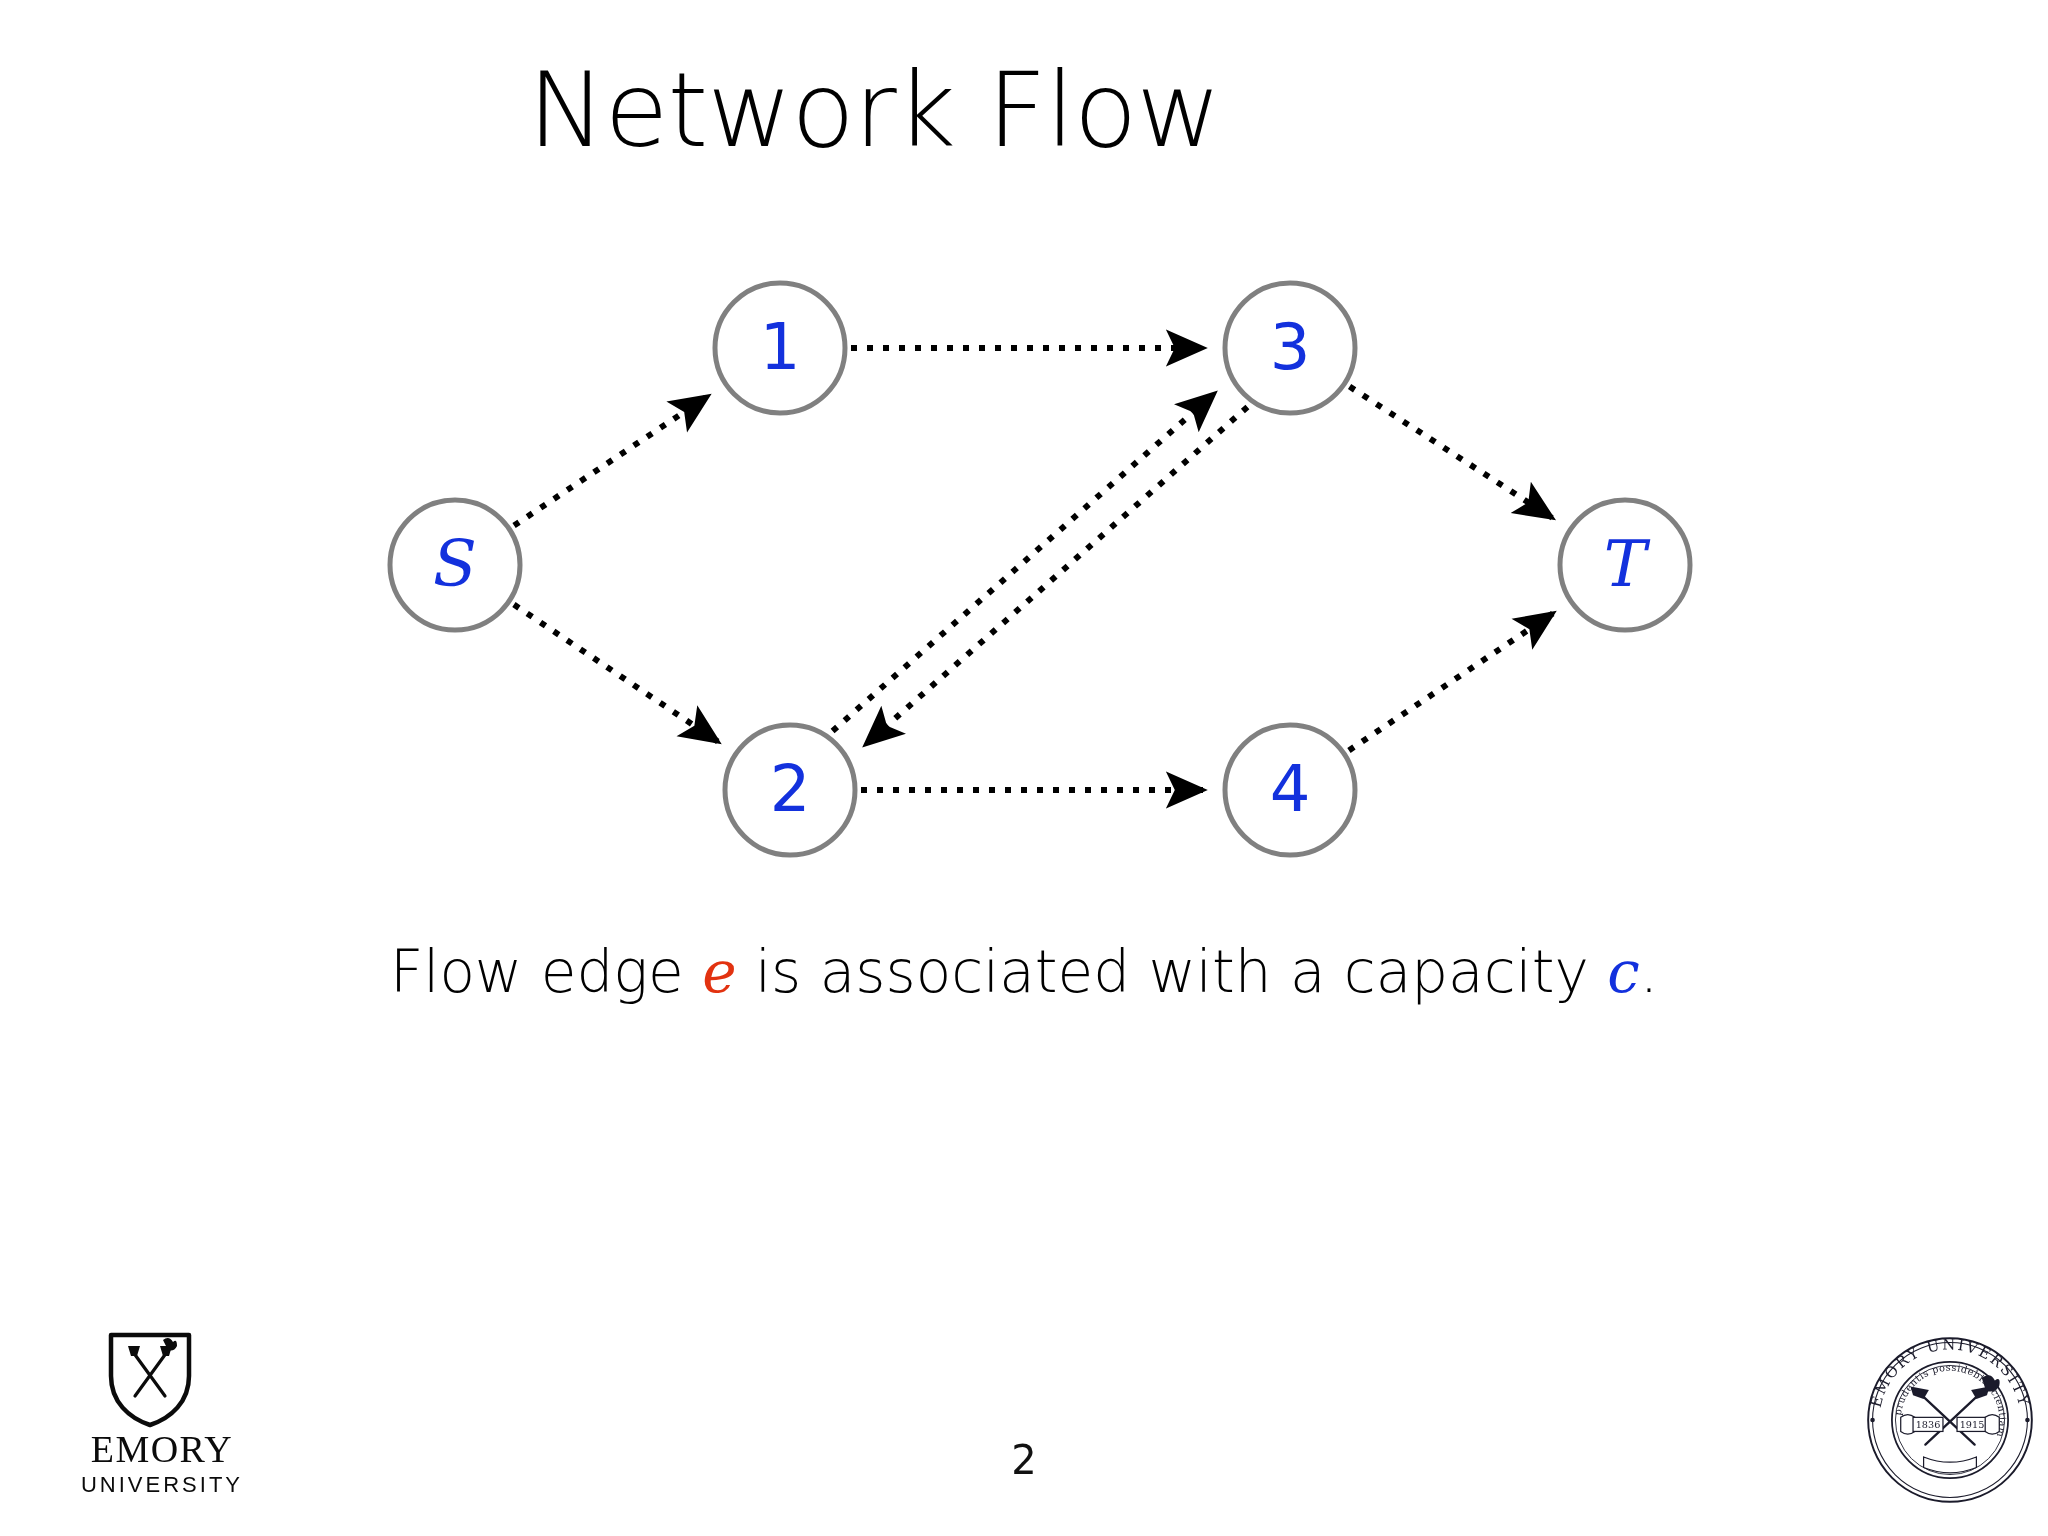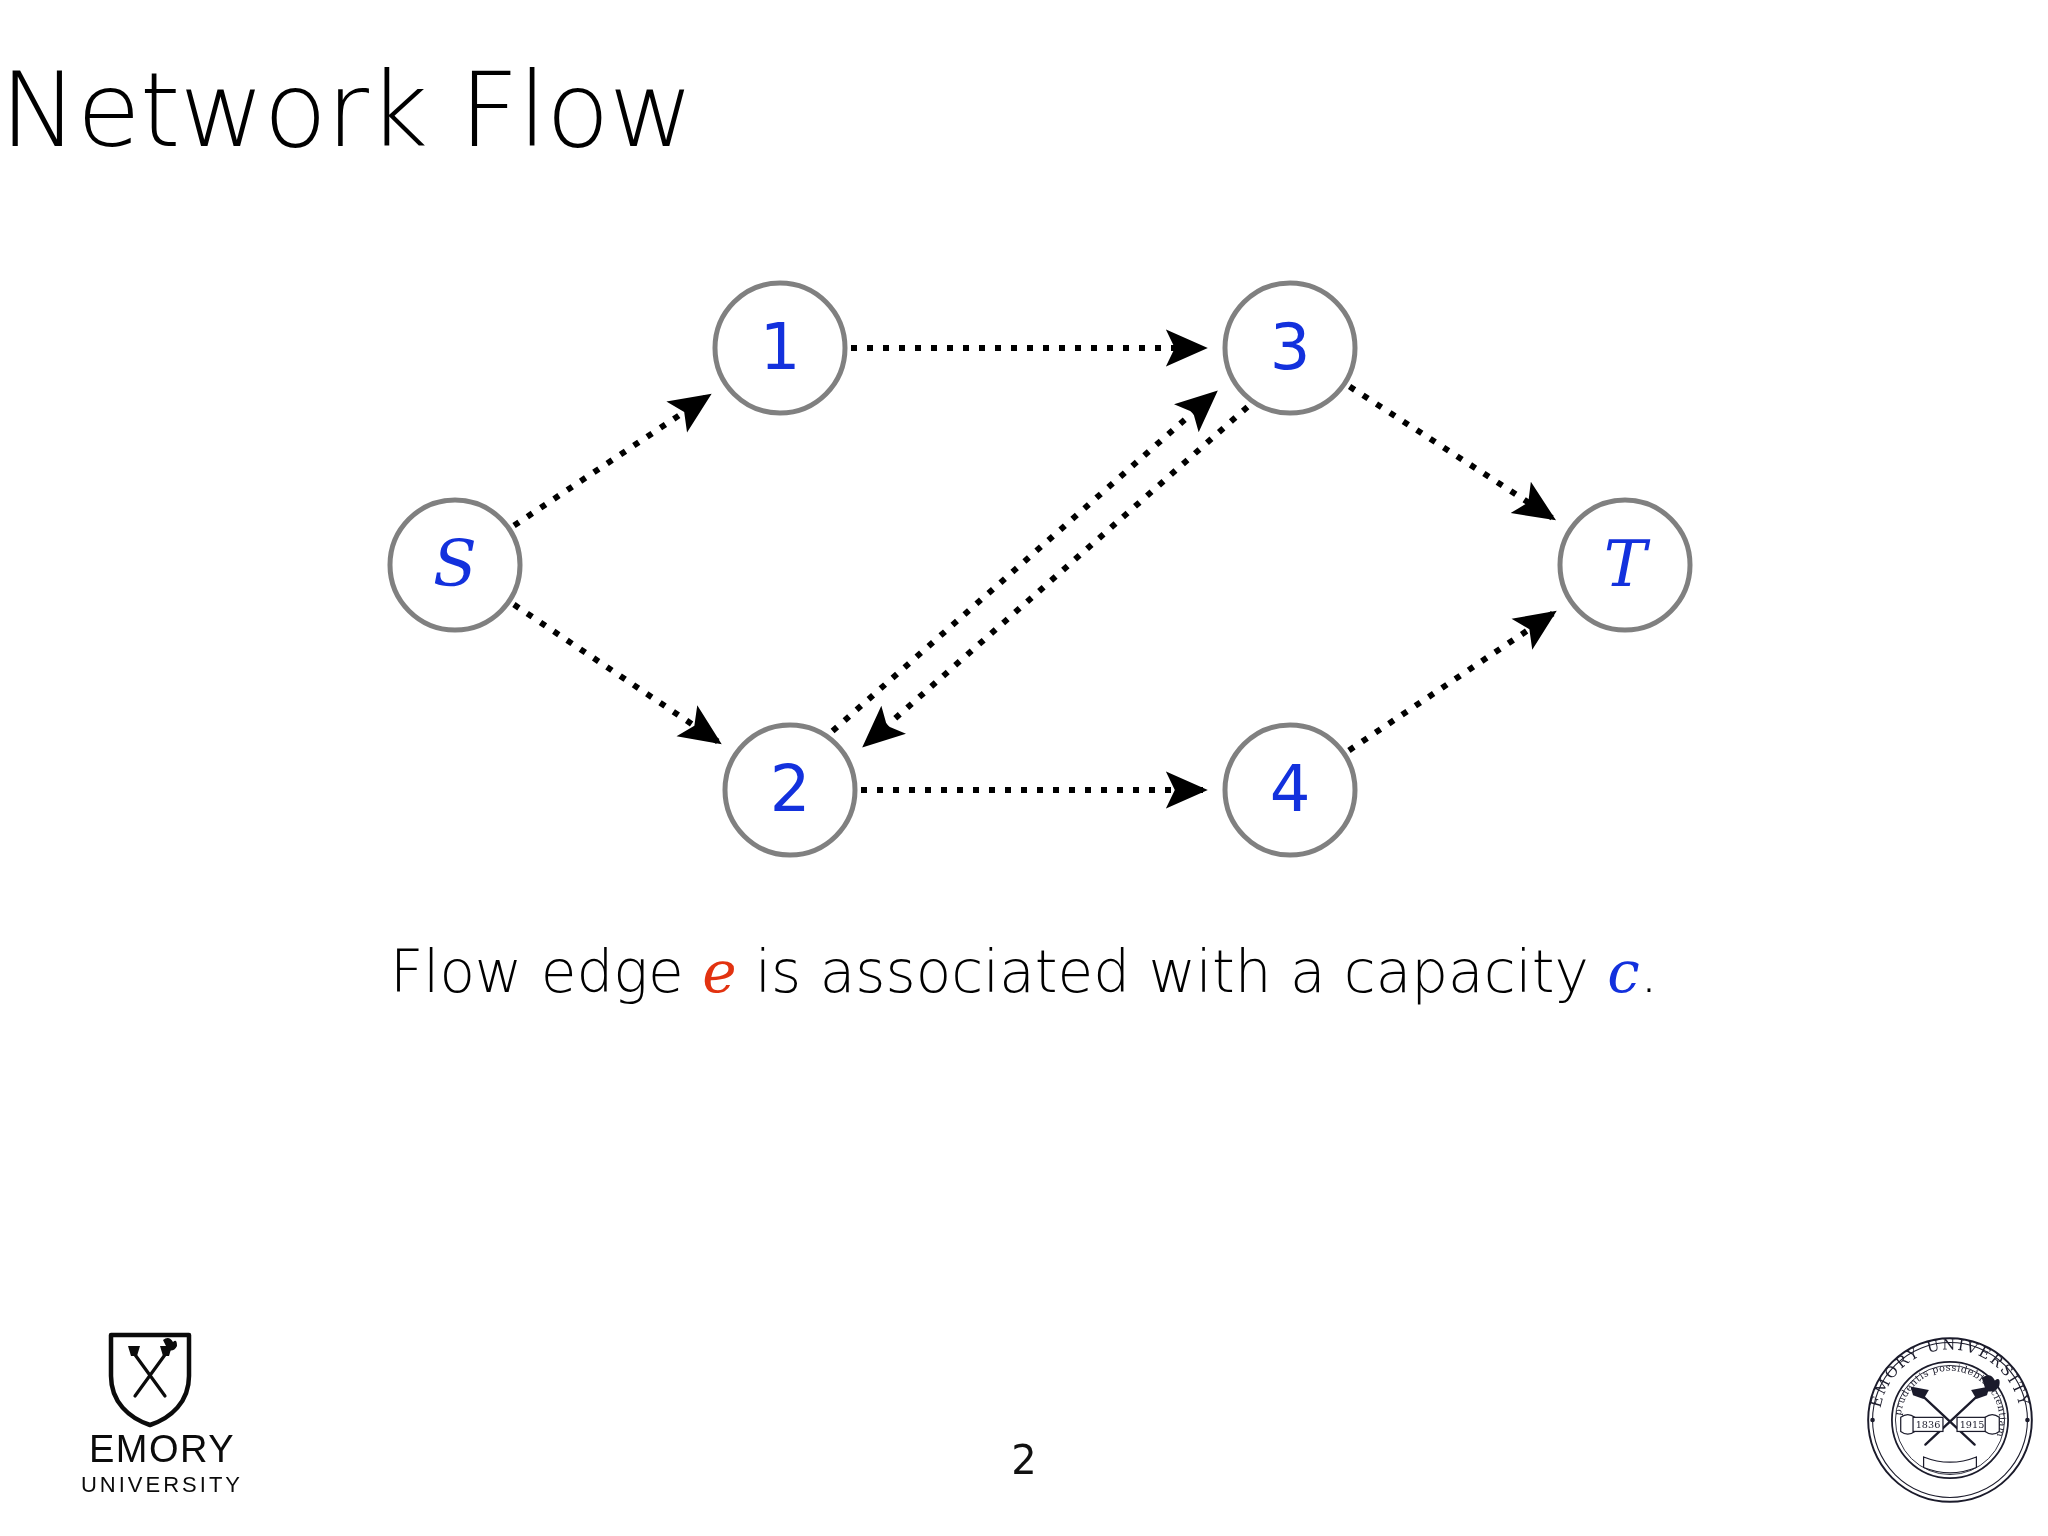--- a/index.html
+++ b/index.html
@@ -22,27 +22,29 @@
     height: 1536px;
     background: #ffffff;
   }
 
   
   #slide-title {
     position: absolute;
     left: 0;
     top: 52px;
     width: 1684px;
+    text-align: center;
     font-family: "DejaVu Sans", "Liberation Sans", sans-serif;
     font-weight: 300;
     font-size: 104px;
     letter-spacing: -1px;
     color: #000000;
     line-height: 1.12;
     white-space: nowrap;
+    padding-left: 32px;
   }
 
   
   #graph-figure {
     position: absolute;
     left: 0;
     top: 0;
     width: 2048px;
     height: 1000px;
   }
@@ -123,21 +125,21 @@
     top: 0;
     width: 84px;
     height: 96px;
   }
   #emory-logo .logo-wordmark {
     position: absolute;
     left: 0;
     top: 98px;
     width: 200px;
     text-align: center;
-    font-family: Liberation Sans, sans-serif;
+    font-family: Liberation Serif, serif;
     font-size: 38px;
     letter-spacing: 1.5px;
     color: #0b0b0b;
     line-height: 1;
   }
   #emory-logo .logo-subwordmark {
     position: absolute;
     left: 0;
     top: 142px;
     width: 200px;

